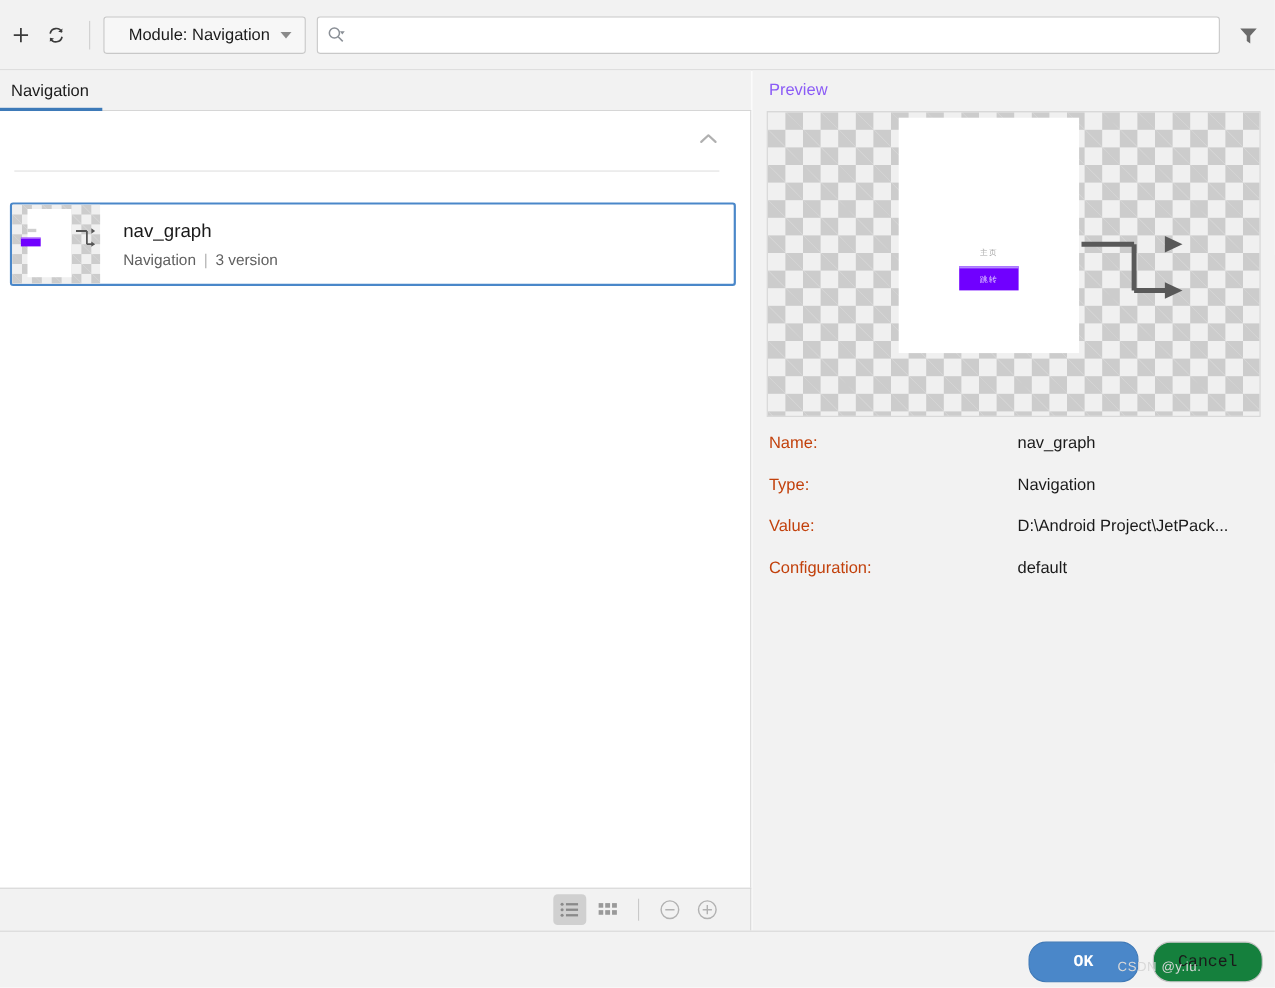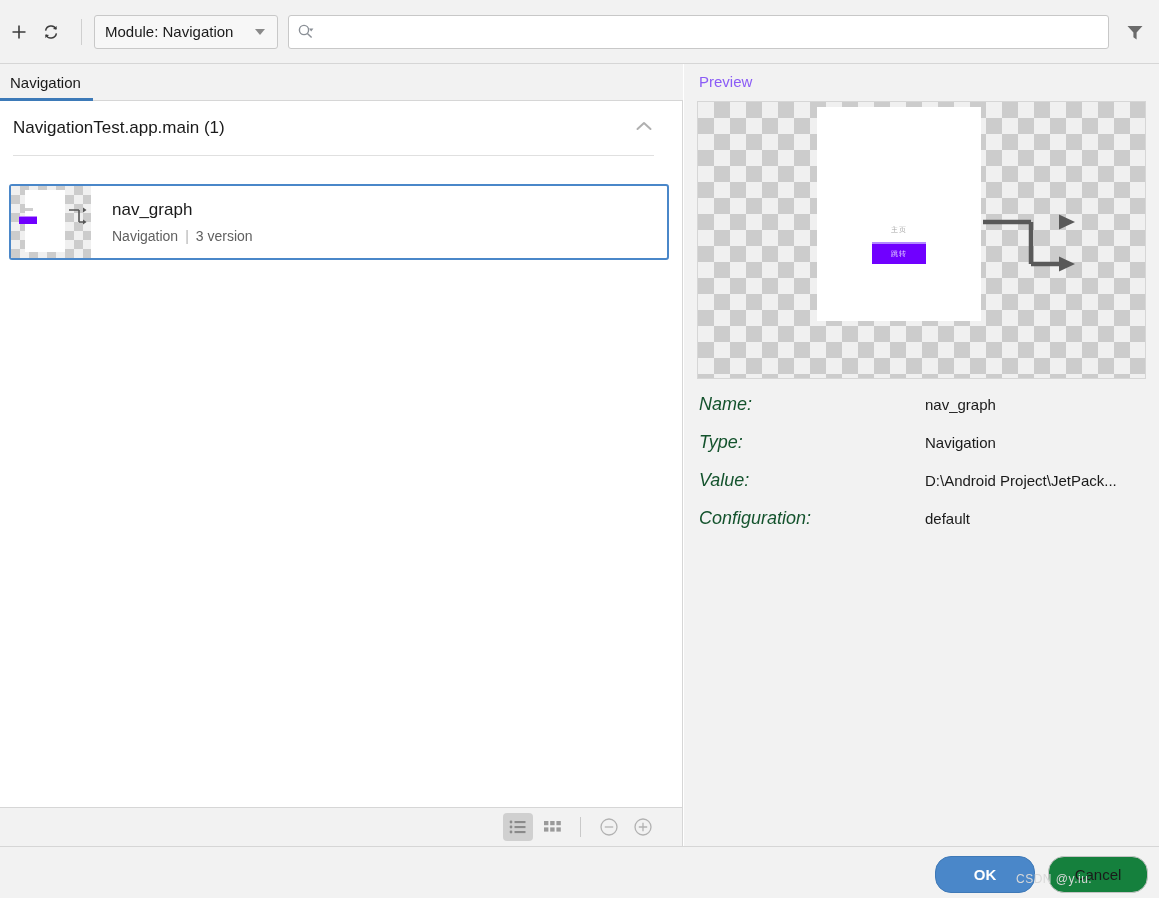--- a/index.html
+++ b/index.html
@@ -26,21 +26,21 @@
   }
   .tb-plus { margin-left: 3px; }
   .tb-sep {
     width: 1px; height: 26px; background: #cfcfcf; margin: 0 12px 0 14px;
   }
   .module-combo {
     height: 34px; min-width: 184px; max-width: 184px;
     background: #f7f7f7;
     border: 1px solid #c8c8c8; border-radius: 3px;
     display: flex; align-items: center;
-    padding: 0 4px 0 10px;
+    padding: 0 4px 0 22px;
     cursor: pointer;
   }
   .module-combo .lbl {
     flex: 1 1 auto; font-size: 15px; color: #1a1a1a;
     white-space: nowrap; overflow: hidden;
   }
   .caret-down {
     width: 0; height: 0; flex: 0 0 auto;
     border-left: 5px solid transparent; border-right: 5px solid transparent;
     border-top: 6px solid #8a8a8a; margin: 0 8px 0 6px;
@@ -185,33 +185,33 @@
     font-size: 7px; color: #e6d8ff; letter-spacing: 1px;
   }
   .nav-arrows { position: absolute; left: 285px; top: 110px; }
 
   .details {
     position: absolute; left: 15px; top: 330px; width: 450px;
   }
   .detail-row {
     display: flex; align-items: baseline; height: 38px;
   }
-  .detail-key { width: 226px; font-size: 18px; color: #14532d; font-style: italic; }
+  .detail-key { width: 226px; font-size: 15px; color: #c2410c; }
   .detail-val { font-size: 15px; color: #1a1a1a; white-space: nowrap; }
 
   
   .footer {
     position: absolute; left: 0; top: 846px; width: 1159px; height: 52px;
     background: #f2f2f2; border-top: 1px solid #d6d6d6;
   }
   .btn {
     position: absolute; top: 9px; height: 37px;
     border-radius: 16px; font-size: 15px; cursor: pointer;
     display: flex; align-items: center; justify-content: center;
-    font-family: Liberation Sans, sans-serif;
+    font-family: Liberation Mono, monospace;
   }
   .btn-ok {
     left: 935px; width: 100px; background: #4a87c9;
     border: 1px solid #3f79b7; color: #ffffff; font-weight: bold;
   }
   .btn-cancel {
     left: 1048px; width: 100px; background: #15803d;
     border: 1px solid #c4c4c4; color: #1a1a1a;
   }
   .watermark {
@@ -261,21 +261,20 @@
 
   <div class="tabstrip">
     <div class="tab active">
       <span>Navigation</span>
     </div>
   </div>
 
   <div class="list-panel">
 
     <div class="group-header">
-      <span class="group-title">NavigationTest.app.main (1)</span>
       <span class="chevron-up">
         <svg width="20" height="14" viewBox="0 0 20 14">
           <path d="M3.5 10 L10 4 L16.5 10" stroke="#b0b0b0" stroke-width="2" fill="none" stroke-linecap="round" stroke-linejoin="round"></path>
         </svg>
       </span>
     </div>
 
     <div class="res-card">
       <div class="thumb">
         <div class="mini-screen"></div>

